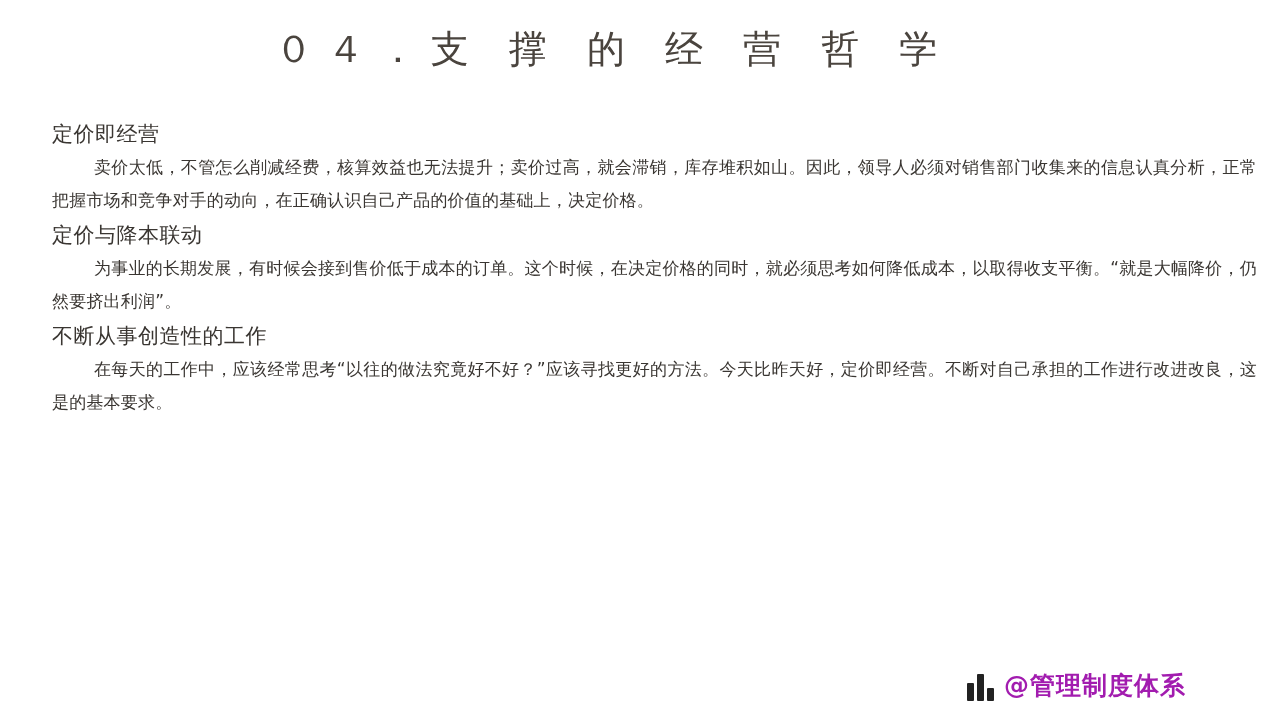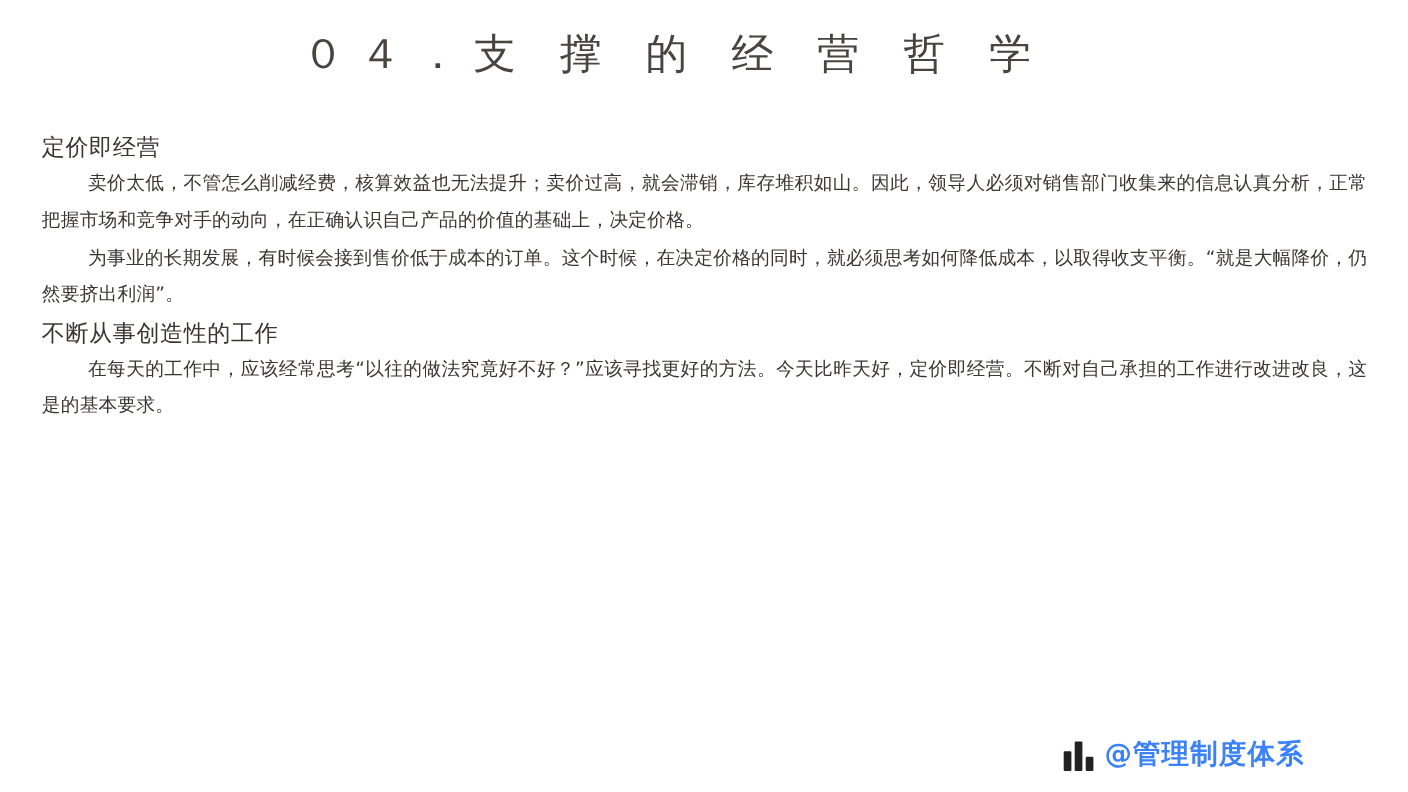--- a/index.html
+++ b/index.html
@@ -27,21 +27,21 @@
     letter-spacing: 14px;
     color: #4a443e;
     font-weight: 500;
     padding-top: 24px;
     padding-left: 14px;
     font-family: "DejaVu Sans", "Liberation Sans", sans-serif;
   }
   .body-block {
     position: absolute;
     top: 118px;
-    left: 38px;
+    left: 52px;
     width: 1205px;
   }
   .section {
     margin-bottom: 2px;
   }
   .section-heading {
     font-size: 21px;
     line-height: 33px;
     color: #3a3632;
     letter-spacing: 0.5px;
@@ -73,40 +73,41 @@
   .wm-bar {
     width: 7px;
     background: #222;
     border-radius: 1px;
   }
   .wm-bar.b1 { height: 18px; }
   .wm-bar.b2 { height: 27px; }
   .wm-bar.b3 { height: 13px; }
   .wm-text {
     font-size: 25px;
-    color: #3b82f6;
+    color: #a21caf;
     font-weight: 700;
     letter-spacing: 1px;
   }
 </style>
 </head>
 <body>
 
 <div class="slide">
 
   <div class="slide-title">０４．支 撑 的 经 营 哲 学</div>
 
   <div class="body-block">
 
     <div class="section">
       <div class="section-heading">定价即经营</div>
       <div class="section-body">卖价太低，不管怎么削减经费，核算效益也无法提升；卖价过高，就会滞销，库存堆积如山。因此，领导人必须对销售部门收集来的信息认真分析，正常把握市场和竞争对手的动向，在正确认识自己产品的价值的基础上，决定价格。</div>
     </div>
 
     <div class="section">
+      <div class="section-heading">定价与降本联动</div>
       <div class="section-body">为事业的长期发展，有时候会接到售价低于成本的订单。这个时候，在决定价格的同时，就必须思考如何降低成本，以取得收支平衡。“就是大幅降价，仍然要挤出利润”。</div>
     </div>
 
 
     <div class="section">
       <div class="section-heading">不断从事创造性的工作</div>
       <div class="section-body">在每天的工作中，应该经常思考“以往的做法究竟好不好？”应该寻找更好的方法。今天比昨天好，定价即经营。不断对自己承担的工作进行改进改良，这是的基本要求。</div>
     </div>
 
   </div>

